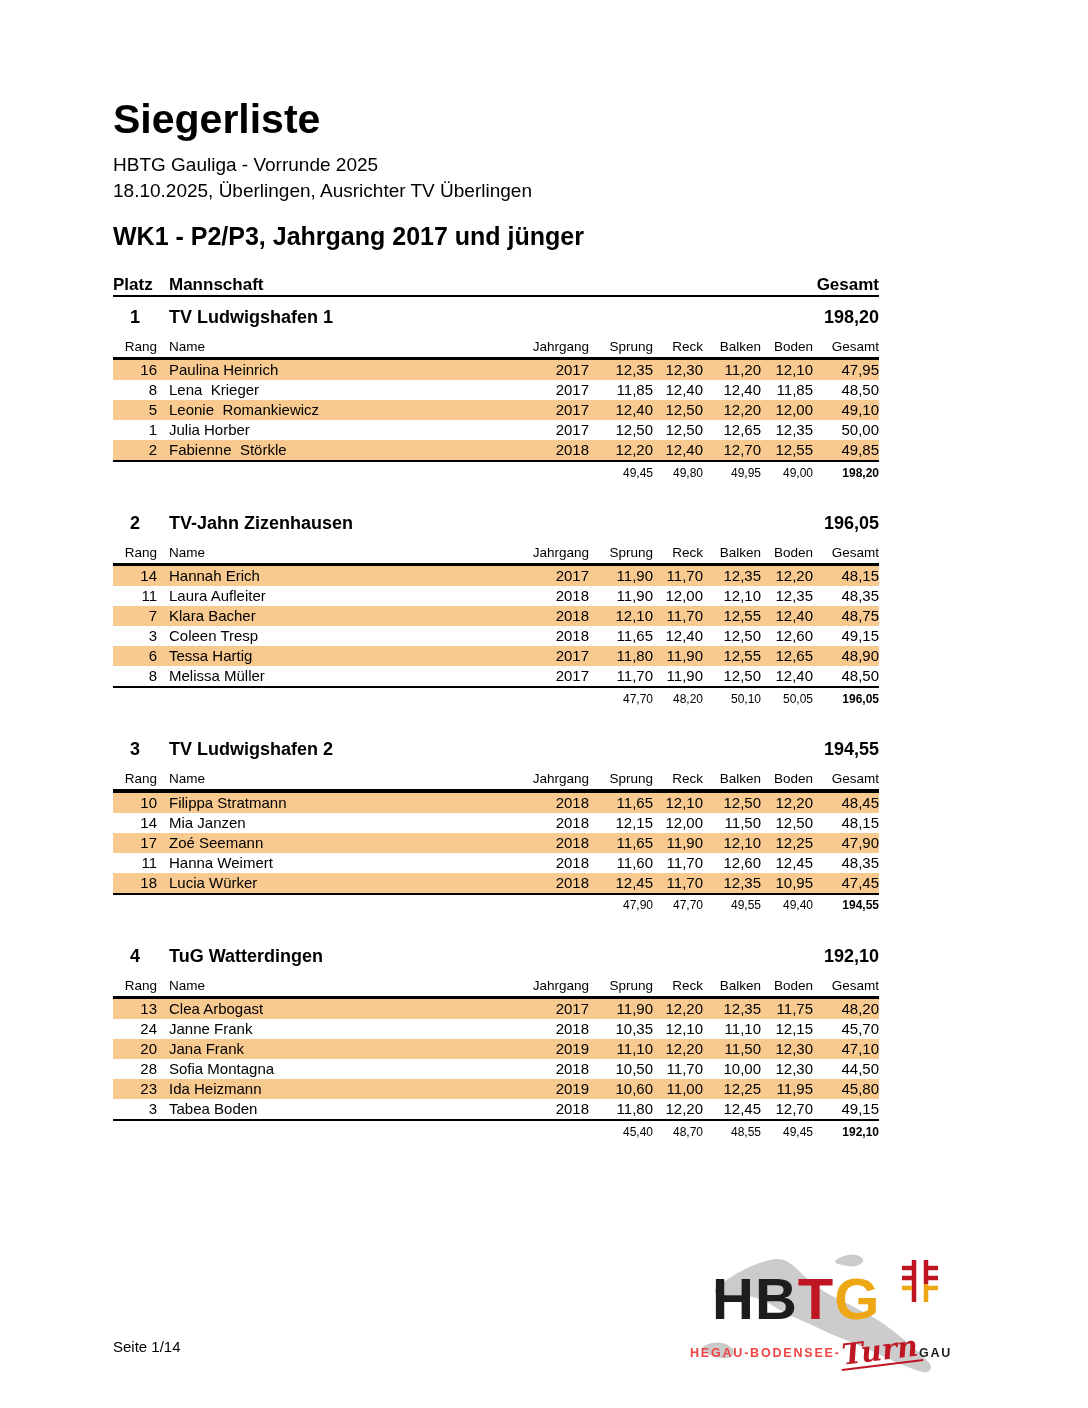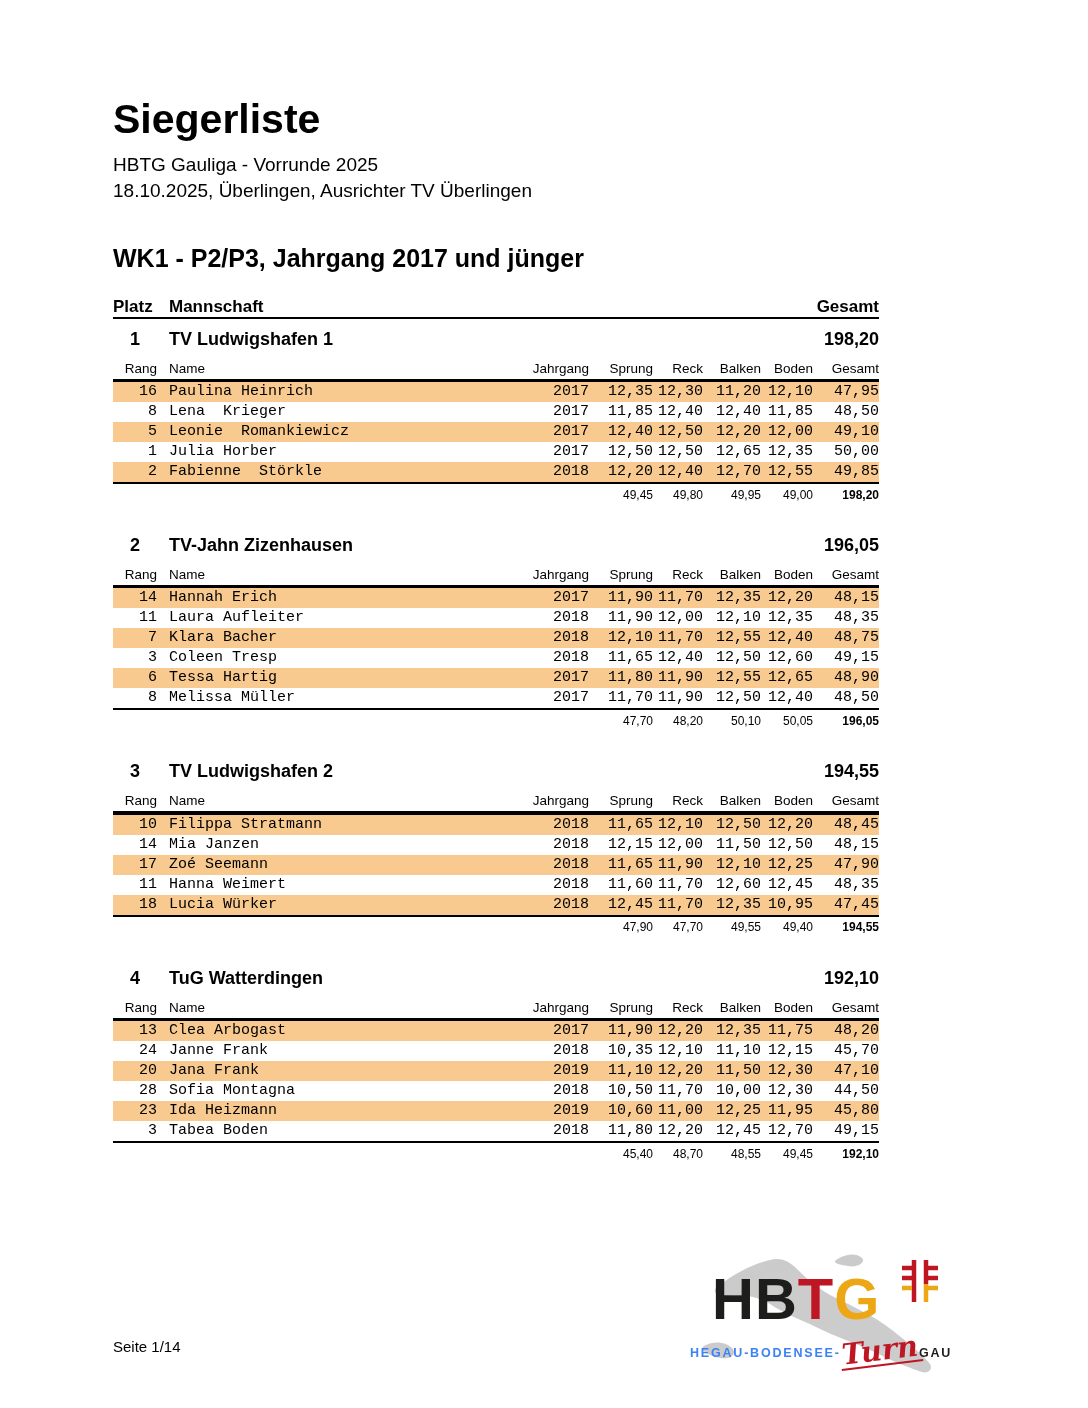--- a/index.html
+++ b/index.html
@@ -18,21 +18,21 @@
   h1.title{
     margin:98px 0 0 0;
     font-size:41px;
     font-weight:700;
     letter-spacing:0;
     line-height:1.05;
   }
   .subtitle{font-size:19px;line-height:1.28;margin-top:12px;}
   .subtitle + .subtitle{margin-top:2px;}
   h2.section{
-    margin:40px 0 0 0;
+    margin:18px 0 0 0;
     font-size:25px;
     font-weight:700;
   }
   
   .grid{
     display:grid;
     grid-template-columns:44px 1fr 92px 64px 50px 58px 52px 66px;
     align-items:baseline;
   }
   .c{white-space:pre;}
@@ -58,21 +58,20 @@
     font-size:13.5px;
     padding-bottom:3px;
     border-bottom:1px solid #000;
   }
   .rule-thick{height:2.2px;background:#000;}
   .rows .grid{
     font-size:15px;
     line-height:20px;
     height:20px;
     align-items:center;
-    font-family:Liberation Mono, monospace;
   }
   .rows .grid.hl{background:var(--hl,#f9ca8f);}
   .totals{
     font-size:12px;
     line-height:21px;
     height:22px;
     align-items:center;
   }
   .totals .c.total-final{font-weight:700;}
   .footer{
@@ -502,16 +501,16 @@
         <line x1="26" y1="26" x2="26" y2="44" stroke="#eda714"></line>
         <line x1="2" y1="10" x2="12" y2="10" stroke="#be1622"></line>
         <line x1="2" y1="20" x2="12" y2="20" stroke="#be1622"></line>
         <line x1="2" y1="30" x2="12" y2="30" stroke="#eda714"></line>
         <line x1="28" y1="10" x2="38" y2="10" stroke="#be1622"></line>
         <line x1="28" y1="20" x2="38" y2="20" stroke="#be1622"></line>
         <line x1="28" y1="30" x2="38" y2="30" stroke="#eda714"></line>
       </g>
     </svg>
     <div class="logo-subline">
-      <span style="color:#3b82f6">HEGAU-BODENSEE-</span><span class="script" style="color:#be1622">Turn</span><span style="color:#1d1d1b">GAU</span>
+      <span style="color:#ef4444">HEGAU-BODENSEE-</span><span class="script" style="color:#be1622">Turn</span><span style="color:#1d1d1b">GAU</span>
     </div>
   </div>
 </div>
 
 </body></html>

